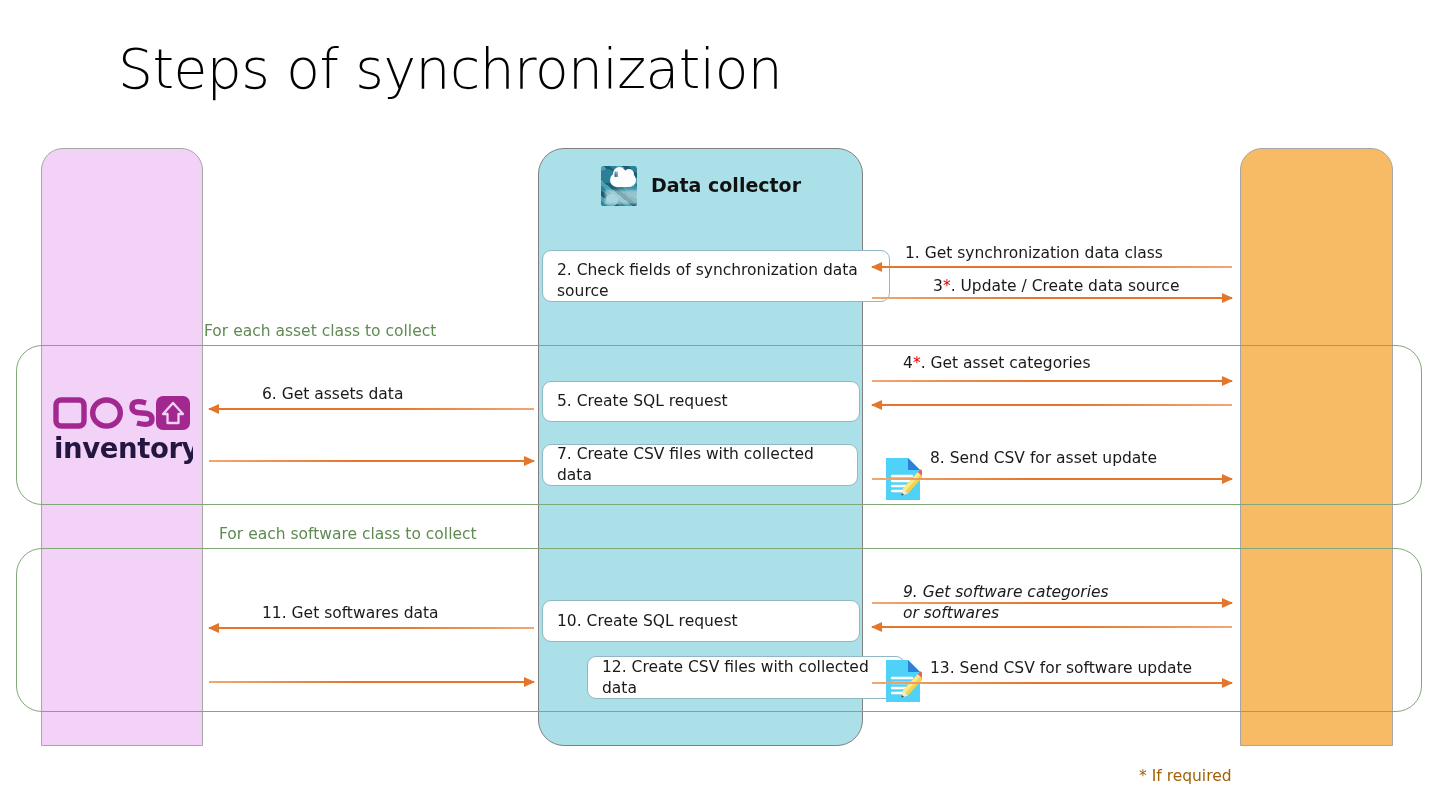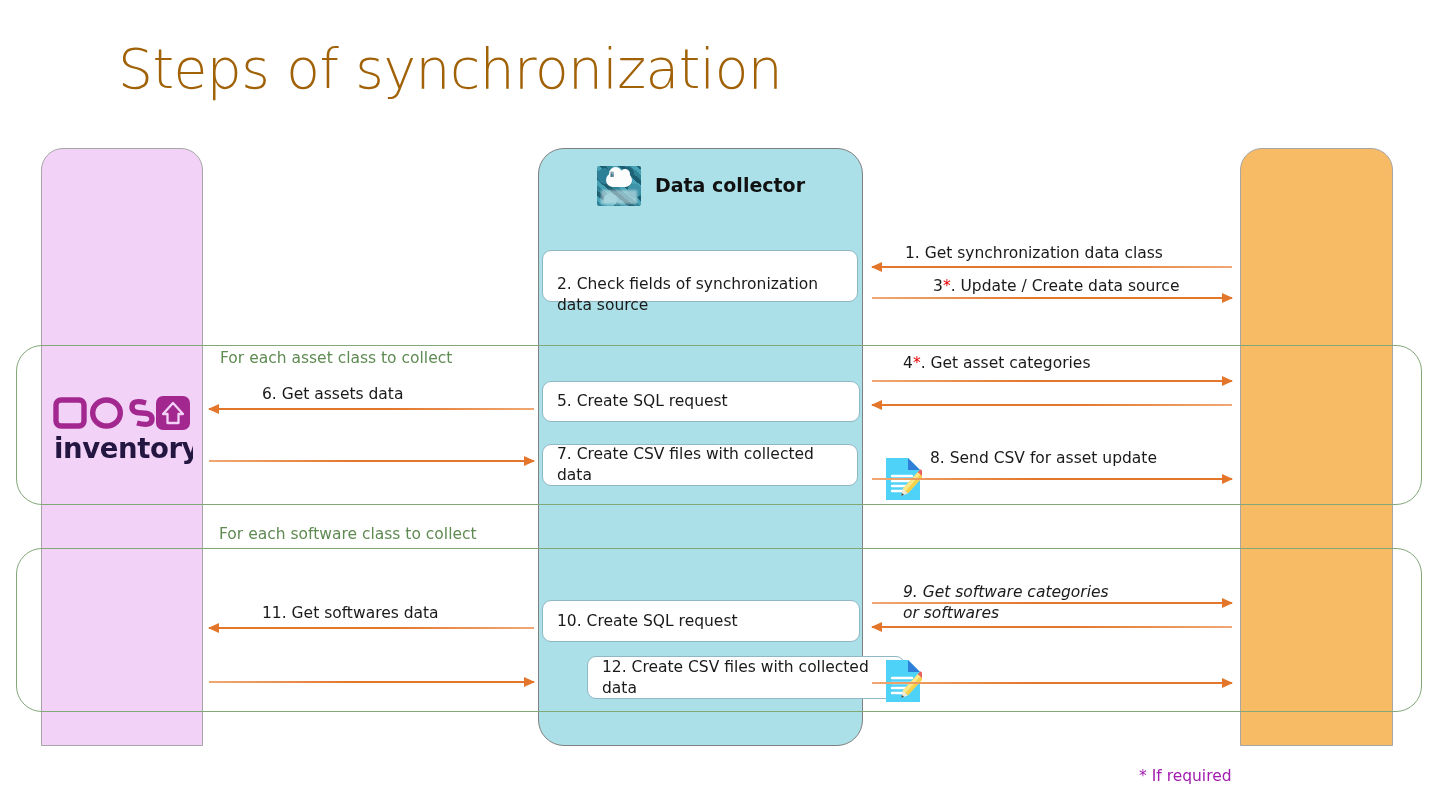--- a/index.html
+++ b/index.html
@@ -20,21 +20,21 @@
     overflow: hidden;
   }
 
   
   .title {
     position: absolute;
     left: 118px;
     top: 37px;
     font-size: 55px;
     font-weight: 300;
-    color: #a16207;
+    color: #000000;
     letter-spacing: -0.5px;
     font-family: "DejaVu Sans", sans-serif;
     white-space: nowrap;
   }
 
   
   .lane {
     position: absolute;
     border: 1px solid #a6a6a6;
     box-sizing: border-box;
@@ -77,21 +77,21 @@
   .group-asset   { left: 16px; top: 345px; width: 1406px; height: 160px; }
   .group-soft    { left: 16px; top: 548px; width: 1406px; height: 164px; }
 
   .group-label {
     position: absolute;
     font-size: 15.5px;
     color: #5f8a52;
     font-family: "DejaVu Sans", sans-serif;
     white-space: nowrap;
   }
-  .group-label-asset { left: 220px; top: 322px; margin-top: 27px; }
+  .group-label-asset { left: 204px; top: 322px; }
   .group-label-soft  { left: 219px; top: 525px; }
 
   
   .collector-header {
     position: absolute;
     left: 545px;
     top: 166px;
     width: 312px;
     text-align: center;
     font-size: 19px;
@@ -120,21 +120,21 @@
     left: 0; right: 0; bottom: -3px;
     height: 3px;
     background-image:
       repeating-linear-gradient(135deg,
         #e03030 0px, #e03030 1.2px,
         transparent 1.2px, transparent 2.4px);
     opacity: .95;
   }
 
   .cloud-thumb {
-    width: 44px;
+    width: 36px;
     height: 40px;
     flex: 0 0 auto;
     position: relative;
     background:
       radial-gradient(circle at 18% 25%, #2c7f96 0 16%, transparent 17%),
       radial-gradient(circle at 70% 18%, #1d6478 0 13%, transparent 14%),
       radial-gradient(circle at 85% 62%, #3d93a8 0 15%, transparent 16%),
       radial-gradient(circle at 30% 85%, #5fb3c4 0 14%, transparent 15%),
       repeating-linear-gradient(40deg, #2e8296 0 4px, #48a2b5 4px 8px, #1b5f72 8px 12px);
     border-radius: 2px;
@@ -183,21 +183,21 @@
     border-radius: 9px;
     box-sizing: border-box;
     font-size: 15.5px;
     color: #1a1a1a;
     font-family: "DejaVu Sans", sans-serif;
     padding: 7px 12px 7px 14px;
     line-height: 1.35;
     display: flex;
     align-items: center;
   }
-  .pbox-2  { left: 542px; top: 250px; width: 316px; height: 52px; align-items: flex-start; padding-top: 23px; }
+  .pbox-2  { left: 542px; top: 250px; width: 348px; height: 52px; align-items: flex-start; padding-top: 9px; }
   .pbox-5  { left: 542px; top: 381px; width: 318px; height: 41px; }
   .pbox-7  { left: 542px; top: 444px; width: 316px; height: 42px; }
   .pbox-10 { left: 542px; top: 600px; width: 318px; height: 42px; }
   .pbox-12 { left: 542px; top: 656px; width: 318px; height: 43px; margin-left: 45px; }
 
   
   .ocs-logo {
     position: absolute;
     left: 53px;
     top: 393px;
@@ -257,21 +257,21 @@
     width: 38px;
     height: 46px;
   }
 
   
   .footnote {
     position: absolute;
     left: 1139px;
     top: 767px;
     font-size: 15.5px;
-    color: #a21caf;
+    color: #a16207;
     font-family: "DejaVu Sans", sans-serif;
     white-space: nowrap;
   }
 </style>
 </head>
 <body>
 
 <div id="slide">
 
   <div class="title">Steps of synchronization</div>
@@ -365,20 +365,21 @@
       </g>
       <g transform="rotate(42 26 30)">
         <rect x="22.5" y="14" width="7" height="23" fill="#f6d24b"></rect>
         <rect x="22.5" y="14" width="3.5" height="23" fill="#fbe88b"></rect>
         <path d="M22.5 37 L26 43 L29.5 37 Z" fill="#f2ead4"></path>
         <path d="M24.6 40.6 L26 43 L27.4 40.6 Z" fill="#3a3a3a"></path>
         <rect x="22.5" y="10.5" width="7" height="4" fill="#e8625f"></rect>
       </g>
     </svg>
   </div>
+  <div class="alabel" style="left:930px; top:658px;"><span>13. </span><span>Send CSV for software update</span></div>
   <div class="arrow right fade-l" style="left:872px; top:682px; width:360px;"></div>
 
   <div class="alabel" style="left:262px; top:384px;"><span>6. </span><span>Get assets data</span></div>
   <div class="arrow left fade-r" style="left:209px; top:408px; width:325px;"></div>
   <div class="arrow right fade-l" style="left:209px; top:460px; width:325px;"></div>
 
   <div class="alabel" style="left:262px; top:603px;"><span>11. </span><span>Get softwares data</span></div>
   <div class="arrow left fade-r" style="left:209px; top:627px; width:325px;"></div>
   <div class="arrow right fade-l" style="left:209px; top:681px; width:325px;"></div>
 

